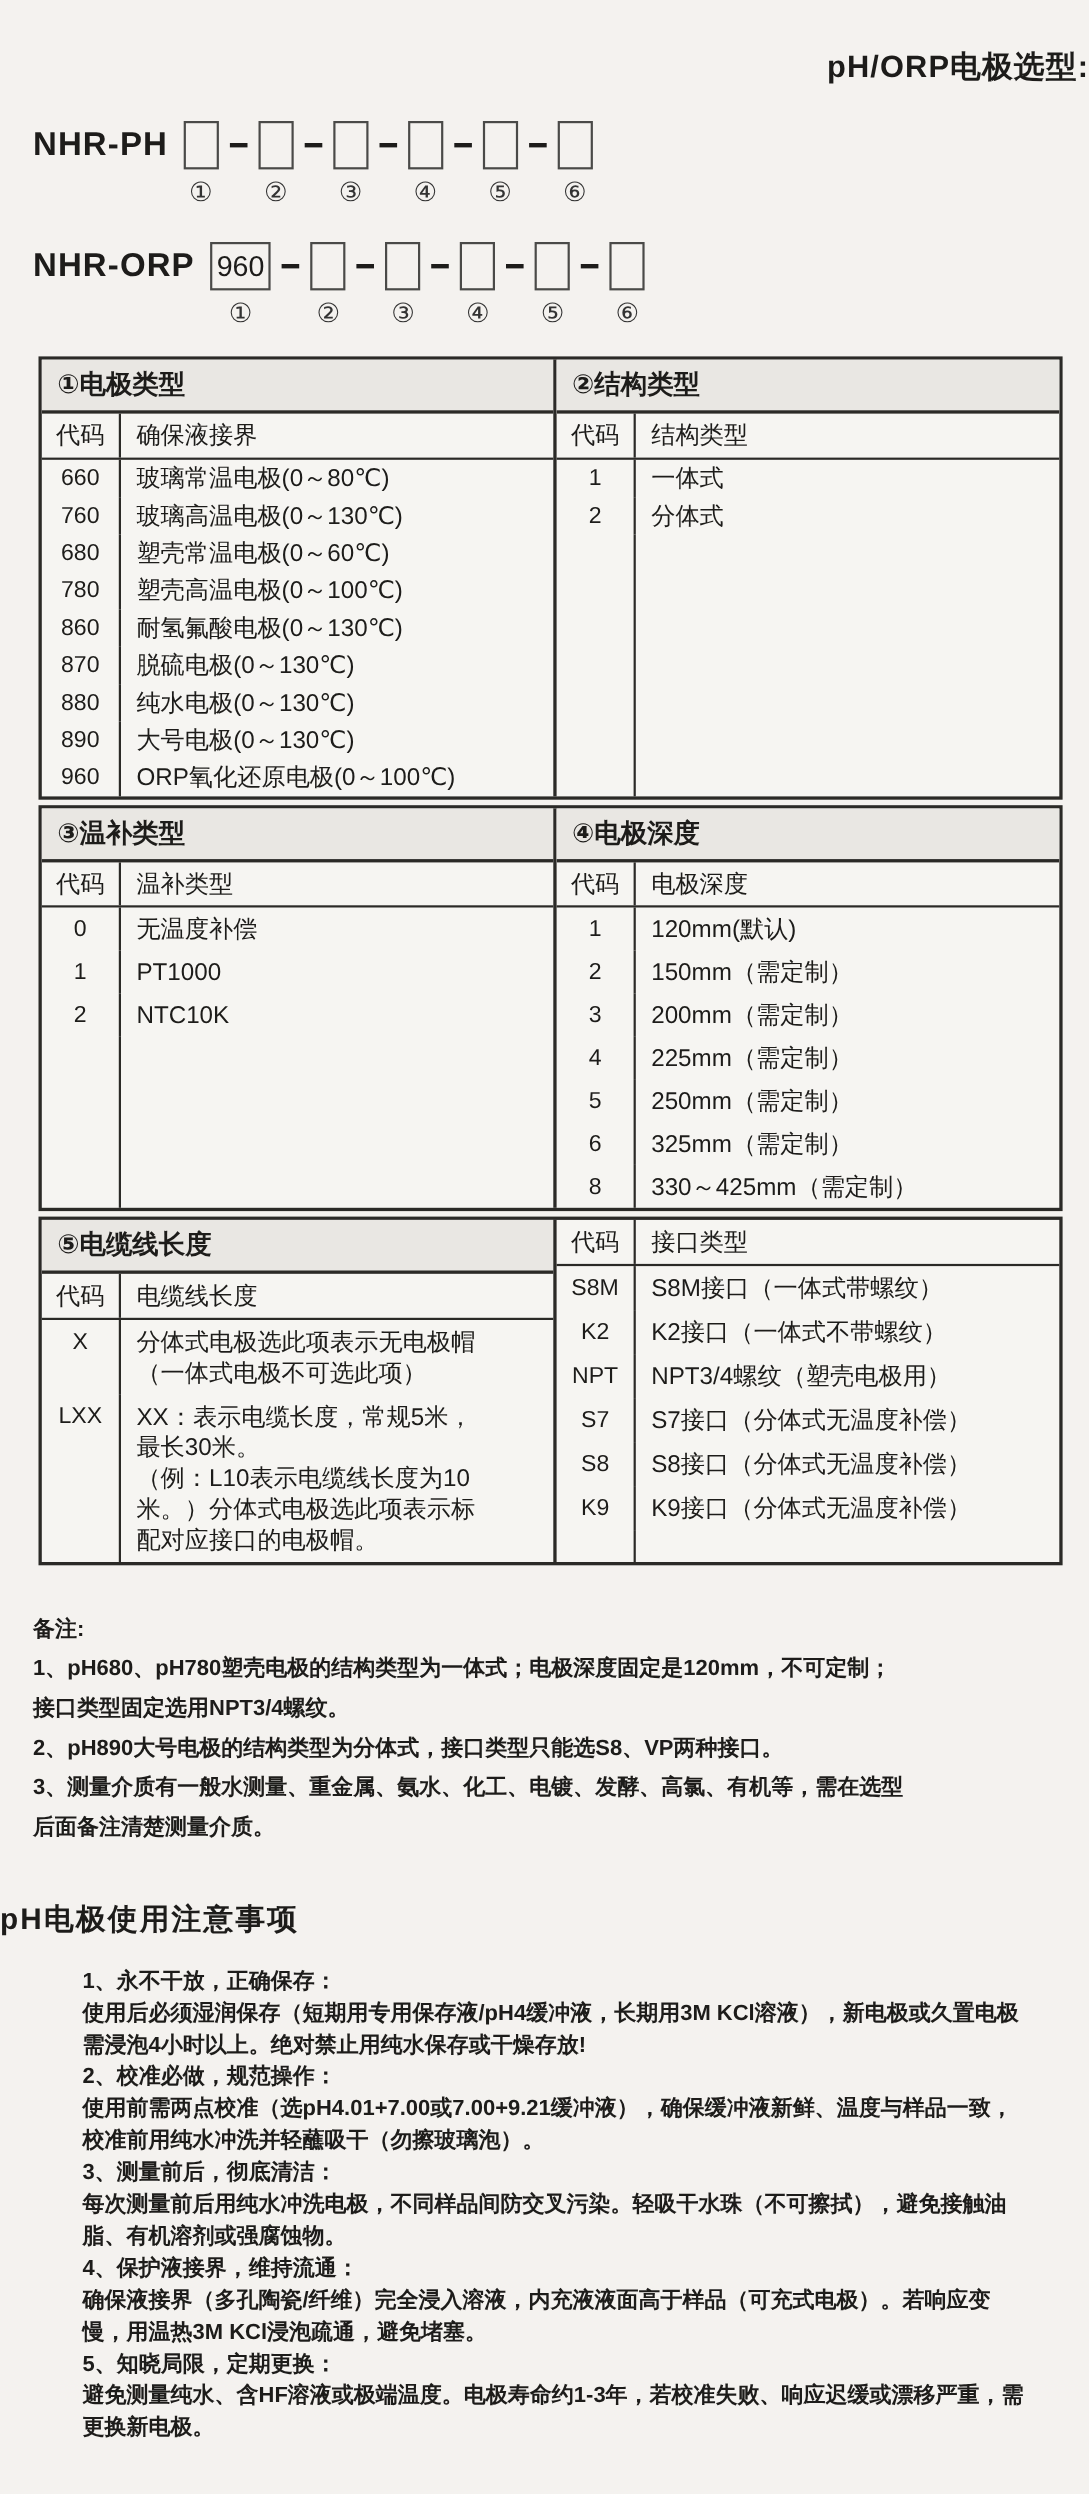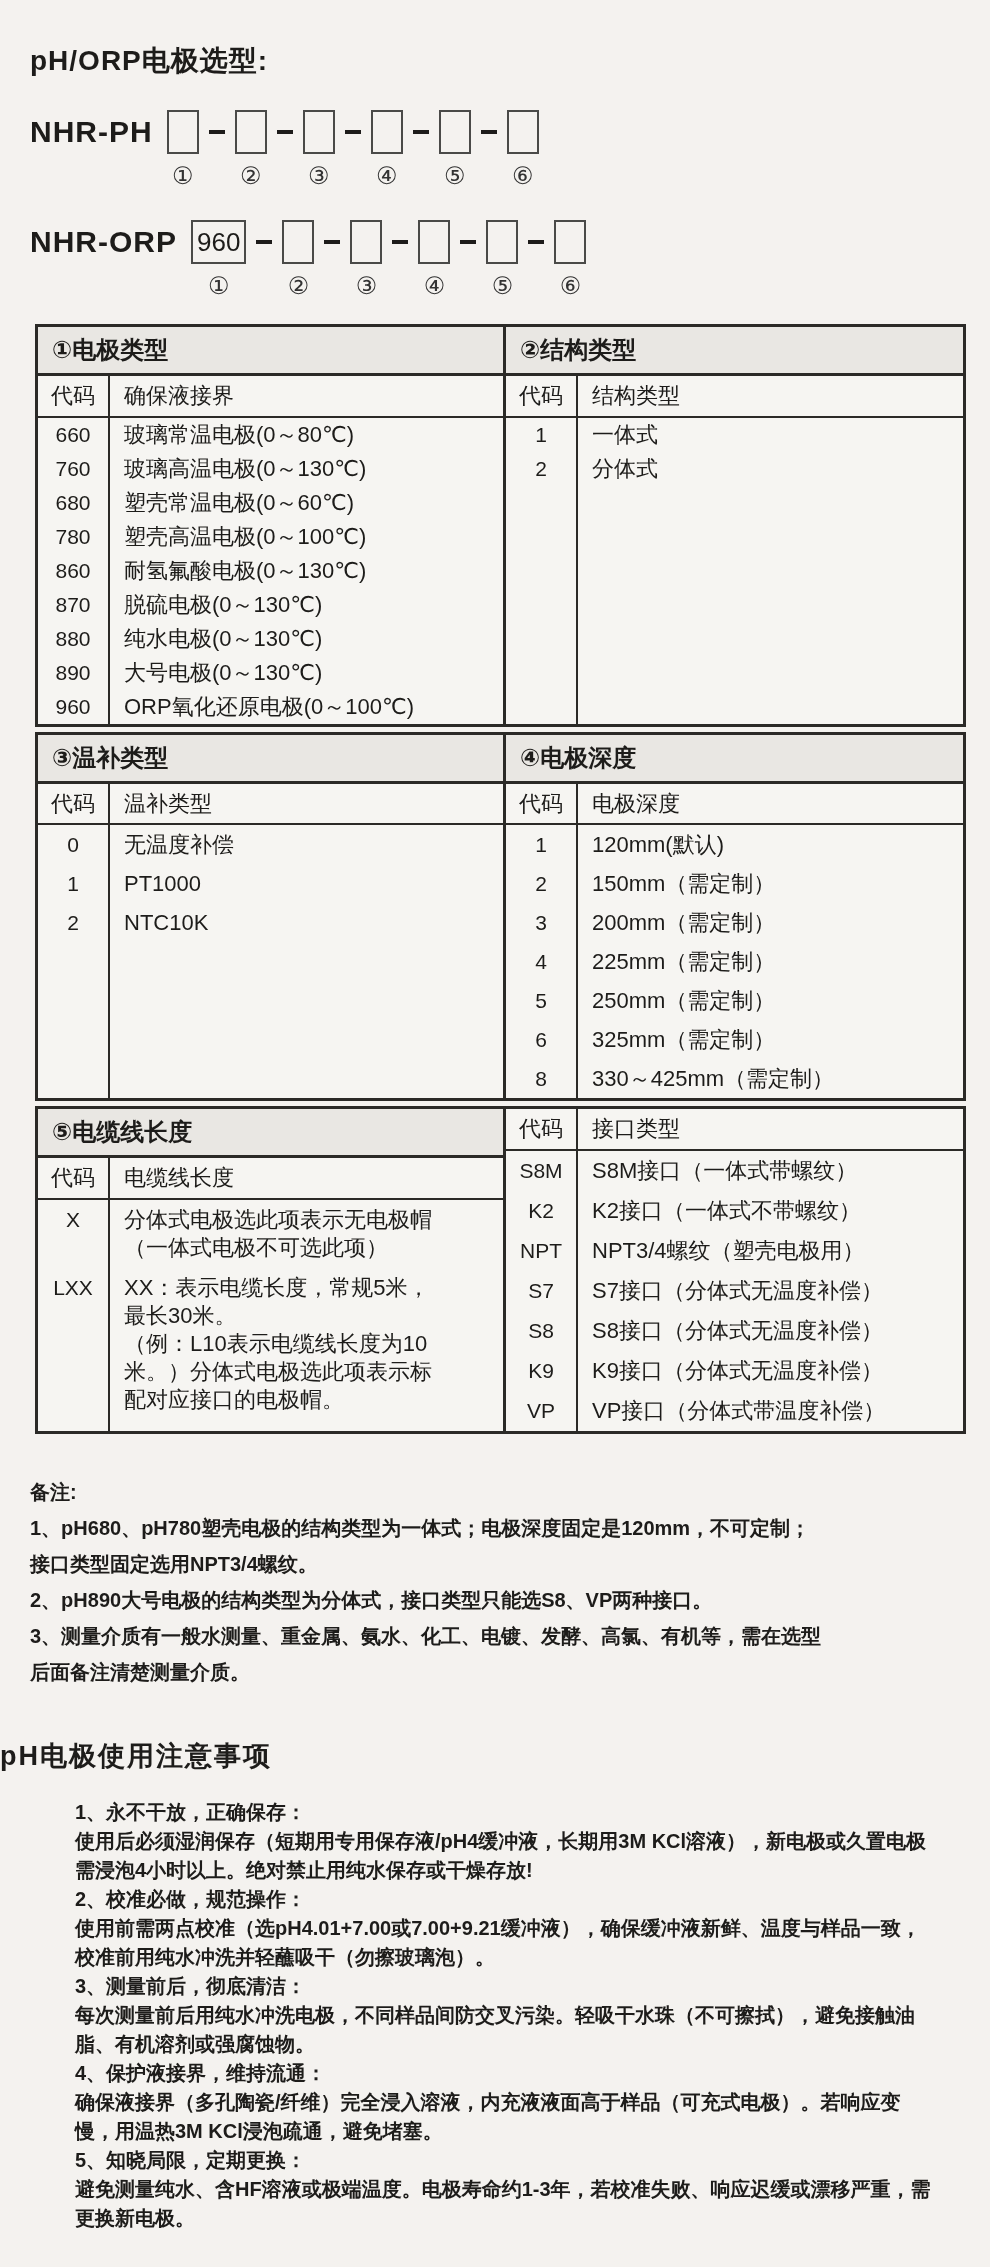--- a/index.html
+++ b/index.html
@@ -8,21 +8,21 @@
   }
   *{box-sizing:border-box;}
   html,body{margin:0;padding:0;}
   body{
     width:990px;height:2267px;background:var(--bg);color:var(--text);
     font-family:"Liberation Sans","DejaVu Sans",sans-serif;overflow:hidden;
   }
   .page{position:relative;width:990px;height:2267px;overflow:hidden;}
 
   
-  .title{margin:0;padding:42px 0 0 30px;font-size:28px;font-weight:bold;letter-spacing:1px;}
+  .title{margin:0;padding:42px 0 0 30px;font-size:28px;font-weight:bold;letter-spacing:1px;text-align:right;}
 
   
   .model-row{display:flex;align-items:flex-start;margin-left:30px;}
   .model-row.first{margin-top:30px;}
   .model-row.second{margin-top:32px;}
   .model-prefix{font-size:30px;font-weight:600;letter-spacing:1px;line-height:44px;margin-right:14px;white-space:nowrap;}
   .slots{display:flex;align-items:flex-start;}
   .slot-group{display:flex;align-items:flex-start;}
   div.slot-group:first-of-type .dash{display:none;}
   .dash{width:16px;height:4px;background:var(--text);margin:20px 10px 0 10px;flex:0 0 auto;}
@@ -401,24 +401,20 @@
             <div class="row">
               <div class="c-code">S8</div>
               <div class="c-desc">S8接口（分体式无温度补偿）</div>
             </div>
 
             <div class="row">
               <div class="c-code">K9</div>
               <div class="c-desc">K9接口（分体式无温度补偿）</div>
             </div>
 
-            <div class="row">
-              <div class="c-code">VP</div>
-              <div class="c-desc">VP接口（分体式带温度补偿）</div>
-            </div>
           </div>
         <div class="row filler">
           <div class="c-code"></div>
           <div class="c-desc"></div>
         </div>
       </div>
     </div>
 
   </div>
 

